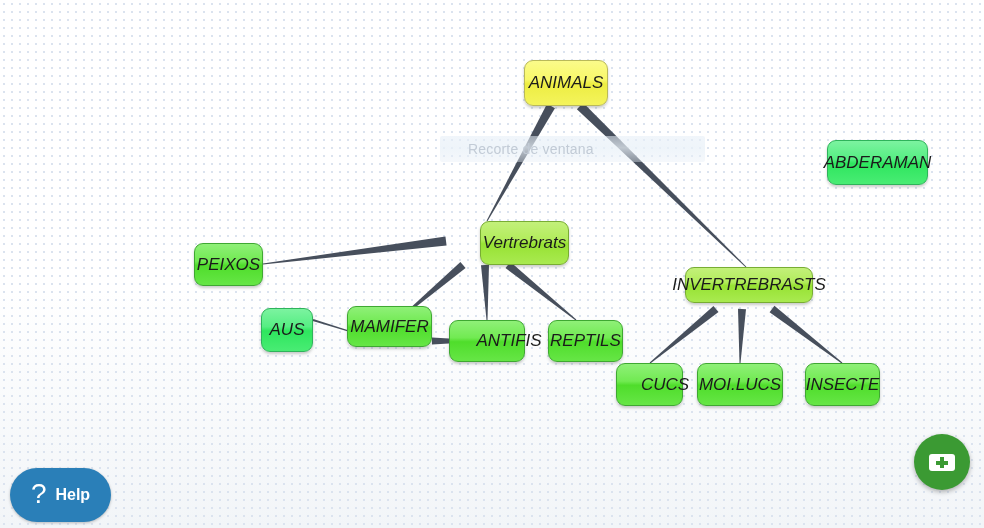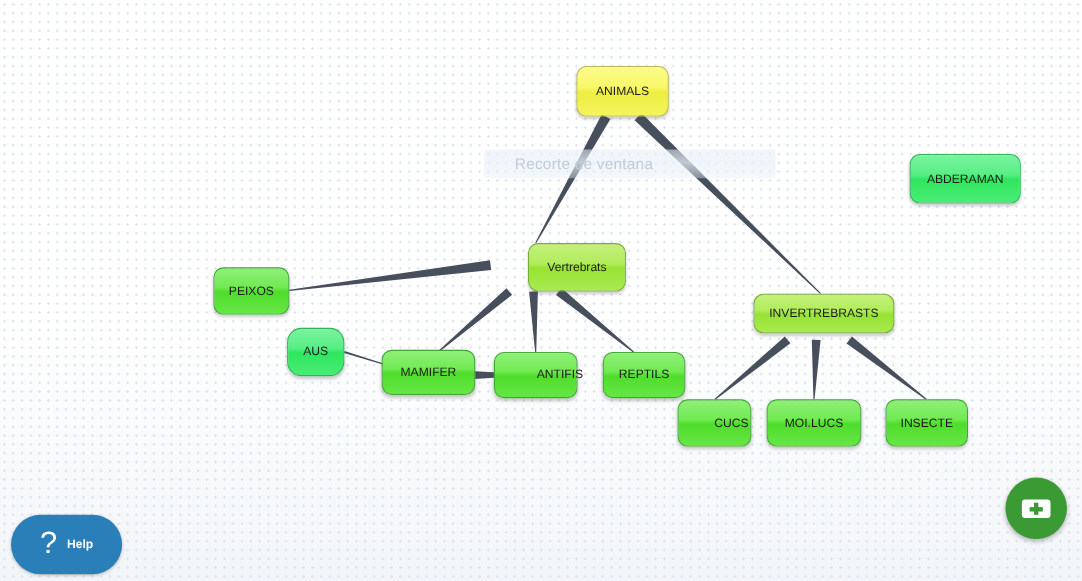--- a/index.html
+++ b/index.html
@@ -62,27 +62,28 @@
   
   .node {
     position: absolute;
     box-sizing: border-box;
     display: flex;
     align-items: center;
     justify-content: center;
     border-radius: 9px;
     border-width: 1px;
     border-style: solid;
-    font-size: 11px;
+    font-size: 17px;
     color: #1b1b1b;
     text-align: center;
     white-space: nowrap;
     z-index: 5;
     box-shadow: 0 2px 3px rgba(60,70,60,0.28);
     cursor: default;
+    font-style: italic;
   }
   .node .node-label { pointer-events: none; }
 
   
   .node.root {
     background-image: linear-gradient(to bottom, #fbfb8a 0%, #f8f86a 42%, #eded42 52%, #f4f45c 100%);
     border-color: #b9b95a;
   }
   
   .node.branch {
@@ -119,21 +120,21 @@
     box-shadow: 0 1px 3px rgba(0,0,0,0.25);
   }
   #help-button .q-mark {
     font-size: 28px;
     color: #ffffff;
     line-height: 1;
     font-weight: 400;
     margin-top: -2px;
   }
   #help-button .help-text {
-    font-size: 11px;
+    font-size: 16px;
     color: #ffffff;
     font-weight: bold;
     text-align: right;
   }
 
   
   #add-fab {
     position: absolute;
     left: 914px;
     top: 434px;
@@ -197,24 +198,24 @@
       </div>
       <div class="node branch" style="left: 441px; top: 221px; width: 89px; height: 44px; margin-left: 39px;">
         <span class="node-label">Vertrebrats</span>
       </div>
       <div class="node branch" style="left: 685px; top: 267px; width: 128px; height: 36px;">
         <span class="node-label">INVERTREBRASTS</span>
       </div>
       <div class="node leaf" style="left: 194px; top: 243px; width: 69px; height: 43px;">
         <span class="node-label">PEIXOS</span>
       </div>
-      <div class="node mint" style="left: 261px; top: 298px; width: 52px; height: 44px; border-radius: 13px;">
+      <div class="node mint" style="left: 261px; top: 308px; width: 52px; height: 44px;">
         <span class="node-label">AUS</span>
       </div>
-      <div class="node leaf" style="left: 347px; top: 318px; width: 85px; height: 41px;">
+      <div class="node leaf" style="left: 347px; top: 306px; width: 85px; height: 41px;">
         <span class="node-label">MAMIFER</span>
       </div>
       <div class="node leaf" style="left: 449px; top: 320px; width: 76px; height: 42px; padding-left: 44px;">
         <span class="node-label">ANTIFIS</span>
       </div>
       <div class="node leaf" style="left: 548px; top: 320px; width: 75px; height: 42px;">
         <span class="node-label">REPTILS</span>
       </div>
       <div class="node leaf" style="left: 616px; top: 363px; width: 67px; height: 43px; padding-left: 31px;">
         <span class="node-label">CUCS</span>

